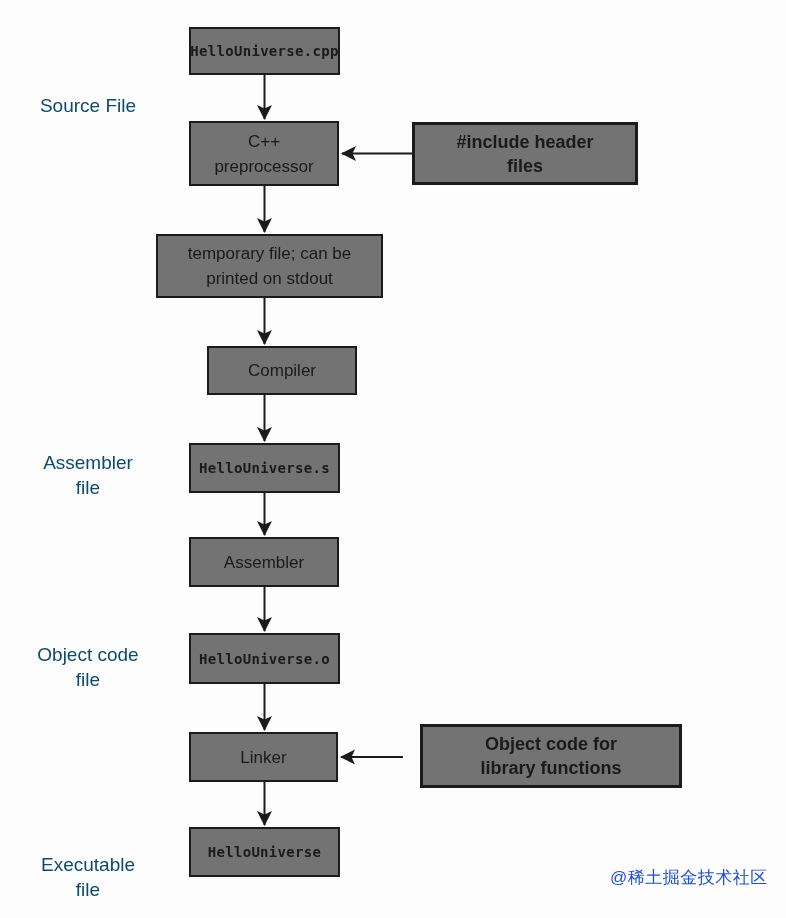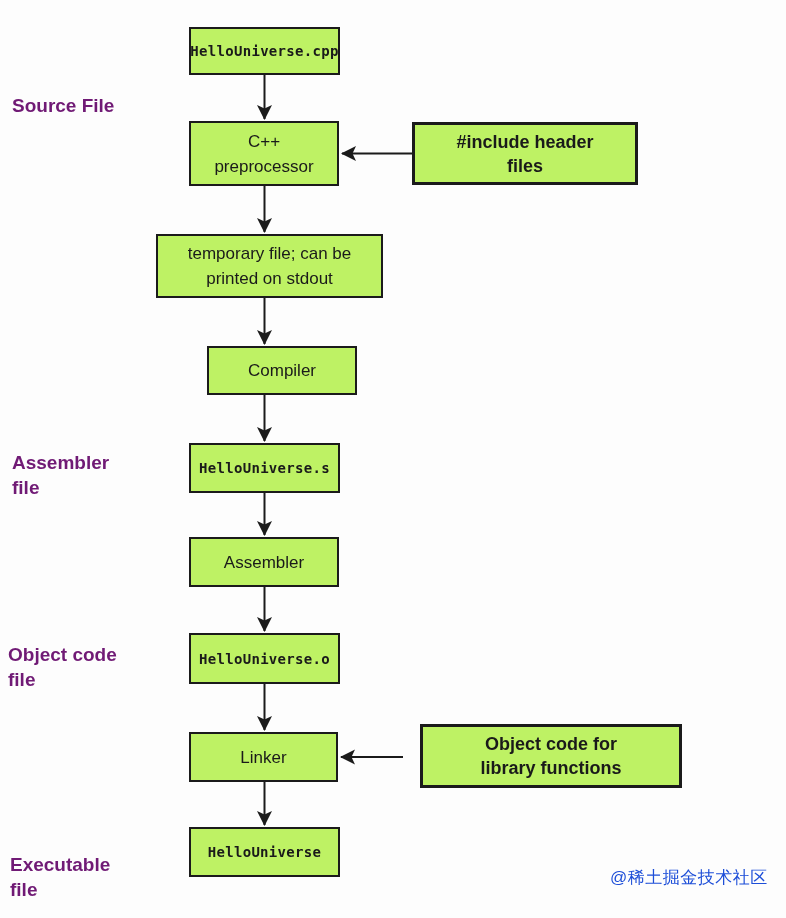--- a/index.html
+++ b/index.html
@@ -13,21 +13,21 @@
     height: 918px;
     background: #fdfdfd;
     overflow: hidden;
     font-family: "Liberation Sans", sans-serif;
     color: #1a1a1a;
   }
   .box {
     position: absolute;
     box-sizing: border-box;
     border: 2px solid #1b1b1b;
-    background: #bef264;
+    background: #737373;
     display: flex;
     align-items: center;
     justify-content: center;
     text-align: center;
     white-space: pre-line;
     line-height: 24px;
   }
   .box.sans {
     font-size: 17px;
     line-height: 25px;
@@ -39,25 +39,26 @@
     letter-spacing: 0.3px;
   }
   .box.note {
     border-width: 3px;
     font-weight: bold;
     font-size: 18px;
     line-height: 24px;
   }
   .side-label {
     position: absolute;
-    font-weight: bold;
+    font-weight: normal;
     font-size: 19px;
     line-height: 25px;
+    text-align: center;
     white-space: pre-line;
-    color: #701a75;
+    color: #0c4a6e;
   }
   .watermark {
     position: absolute;
     left: 610px;
     top: 866px;
     width: 170px;
     font-size: 17px;
     letter-spacing: 0.5px;
     color: #1d4ed8;
   }

